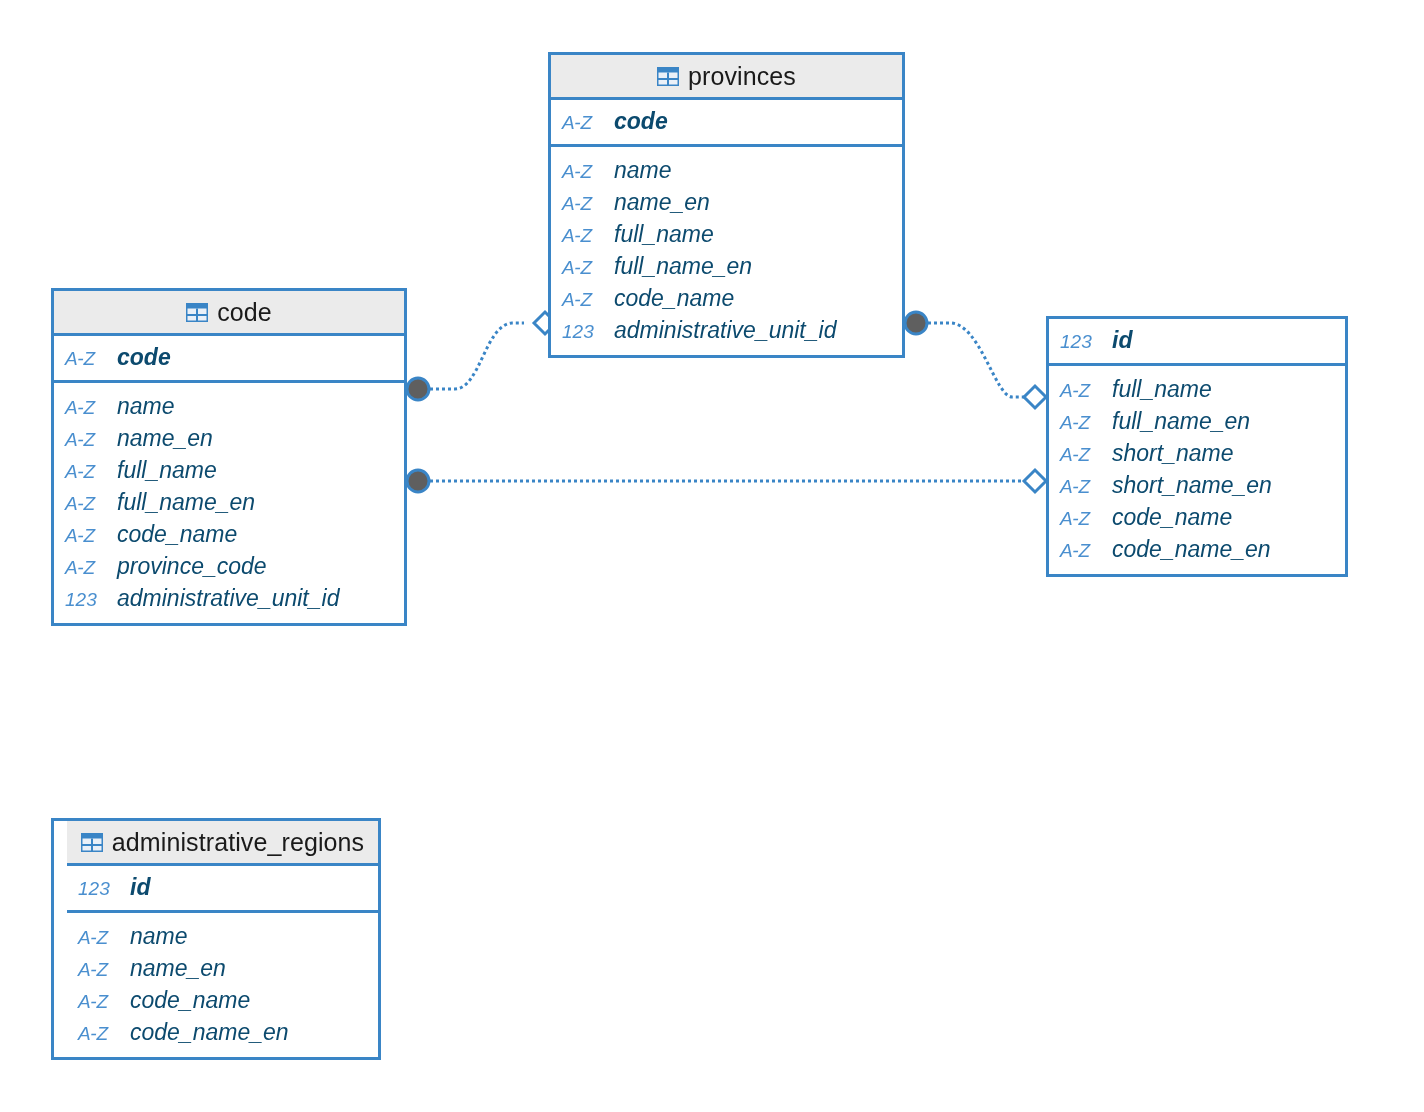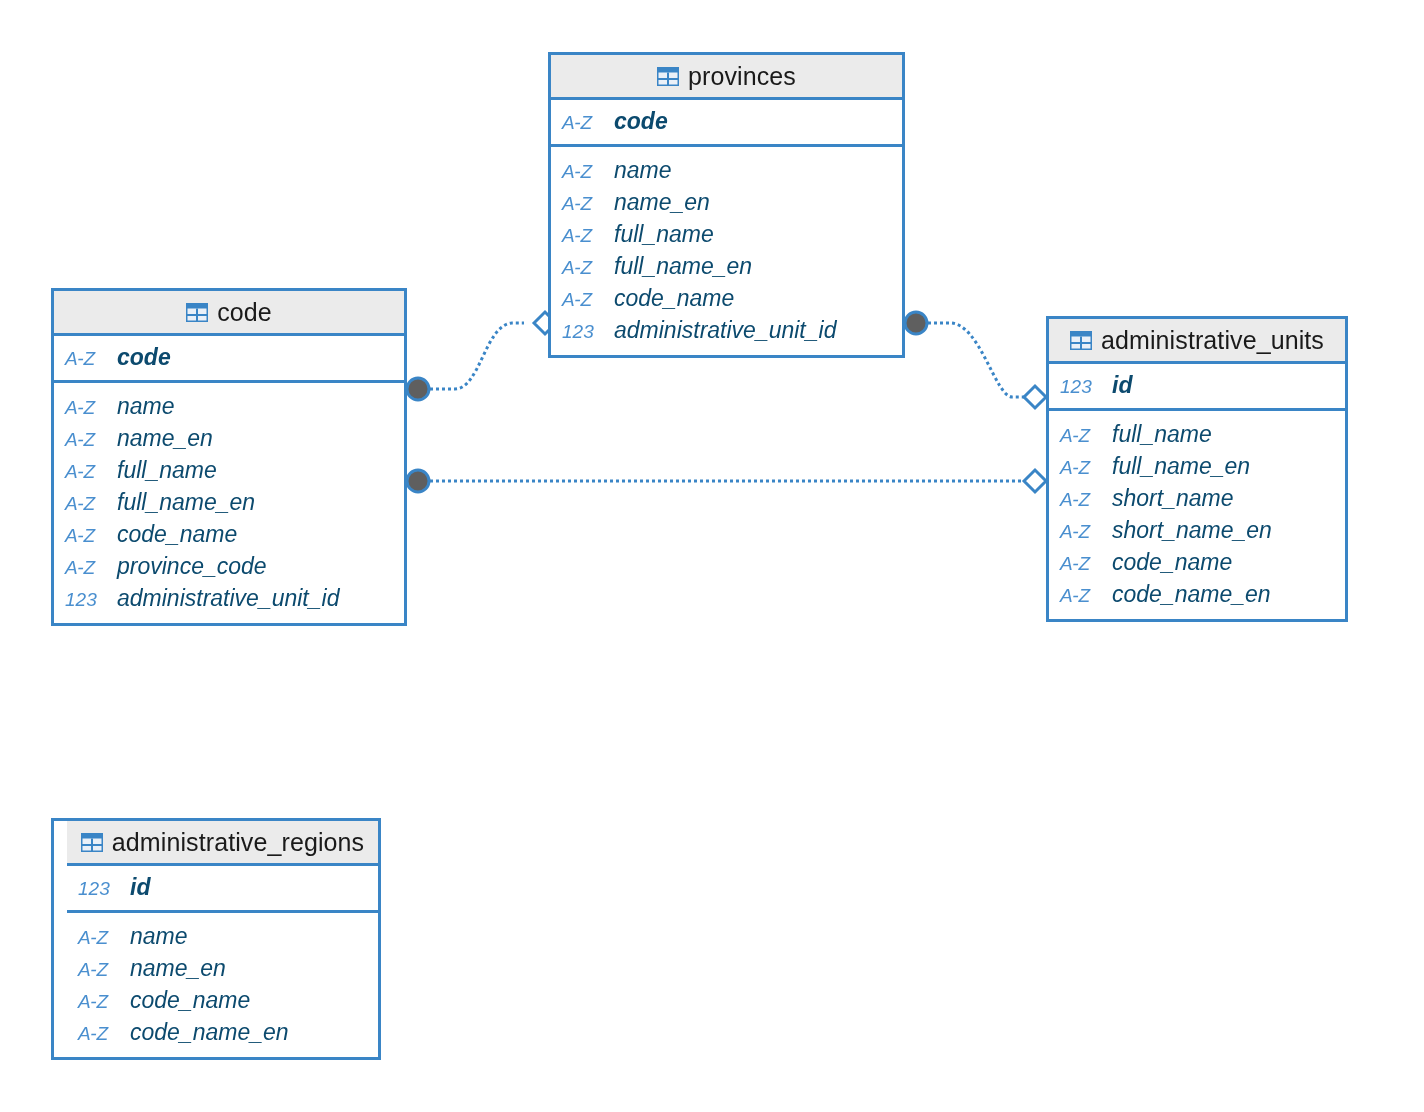--- a/index.html
+++ b/index.html
@@ -228,31 +228,20 @@
         <span class="col-name">province_code</span>
       </div>
       <div class="col-row">
         <span class="type-badge num">123</span>
         <span class="col-name">administrative_unit_id</span>
       </div>
     </div>
   </div>
 
   <div class="entity" id="entity-administrative-units" style="left:1046px; top:316px; width:302px;">
-    <div class="entity-header">
-      <span class="tbl-icon">
-        <svg width="22" height="19" viewBox="0 0 22 19">
-          <rect x="0.5" y="0.5" width="21" height="18" fill="#eaf0f8" stroke="#3a85c6" stroke-width="2"></rect>
-          <rect x="1" y="1" width="20" height="4.5" fill="#3a85c6"></rect>
-          <line x1="11" y1="5.5" x2="11" y2="18.5" stroke="#3a85c6" stroke-width="2"></line>
-          <line x1="1" y1="12" x2="21" y2="12" stroke="#3a85c6" stroke-width="2"></line>
-        </svg>
-      </span>
-      <span class="entity-title">administrative_units</span>
-    </div>
     <div class="pk-section">
       <div class="col-row pk">
         <span class="type-badge num">123</span>
         <span class="col-name">id</span>
       </div>
     </div>
     <div class="col-section">
       <div class="col-row">
         <span class="type-badge">A-Z</span>
         <span class="col-name">full_name</span>

